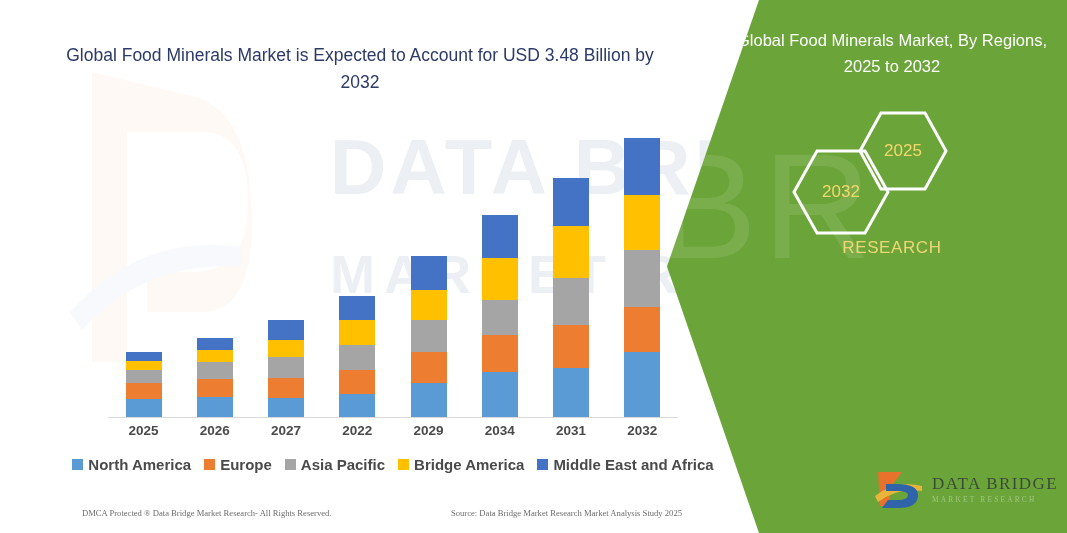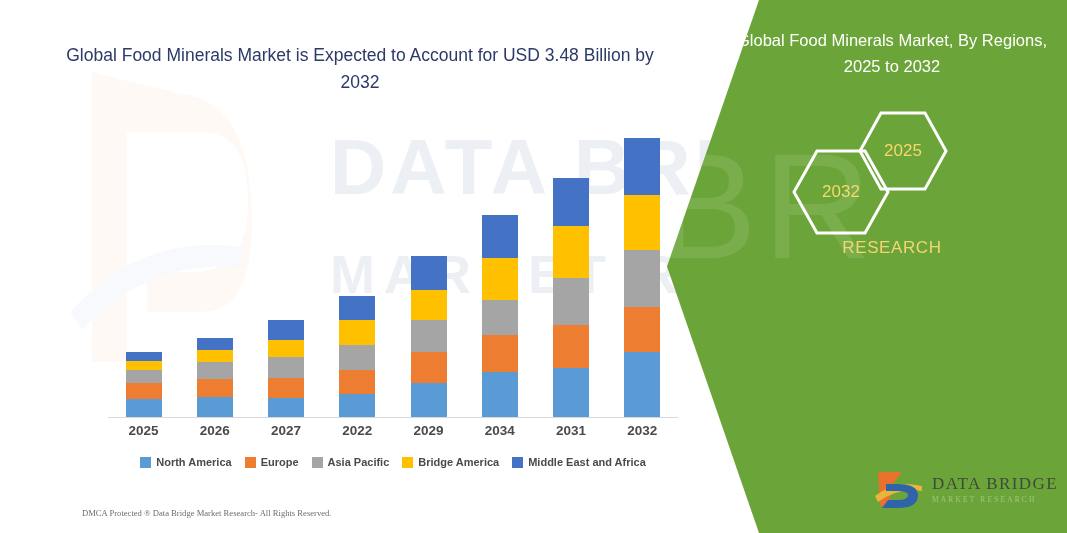--- a/index.html
+++ b/index.html
@@ -118,21 +118,21 @@
     left: 100px; top: 456px;
     width: 586px;
     display: flex;
     justify-content: center;
     align-items: center;
     gap: 13px;
   }
   .legend-item { display: flex; align-items: center; gap: 5px; }
   .legend-swatch { width: 11px; height: 11px; display: inline-block; }
   .legend-label {
-    font-size: 11px;
+    font-size: 15px;
     font-weight: 700;
     color: #4a4a4a;
     white-space: nowrap;
   }
 
   .footer {
     position: absolute;
     left: 82px; top: 508px;
     width: 600px;
     display: flex;
@@ -355,20 +355,21 @@
           <span class="legend-label">Bridge America</span>
         </div>
         <div class="legend-item">
           <span class="legend-swatch" style="background: rgb(68, 114, 196);"></span>
           <span class="legend-label">Middle East and Africa</span>
         </div>
       </div>
 
     <div class="footer">
       <span>DMCA Protected ® Data Bridge Market Research-  All Rights Reserved.</span>
+      <span>Source: Data Bridge Market Research  Market Analysis Study 2025</span>
     </div>
   </div>
 
   <div class="green-panel">
     <div class="green-wm">BR</div>
 
     <div class="green-title">Global Food Minerals Market, By Regions, 2025 to 2032</div>
 
     <div class="hex-wrap">
       <div class="hex hex-a">

